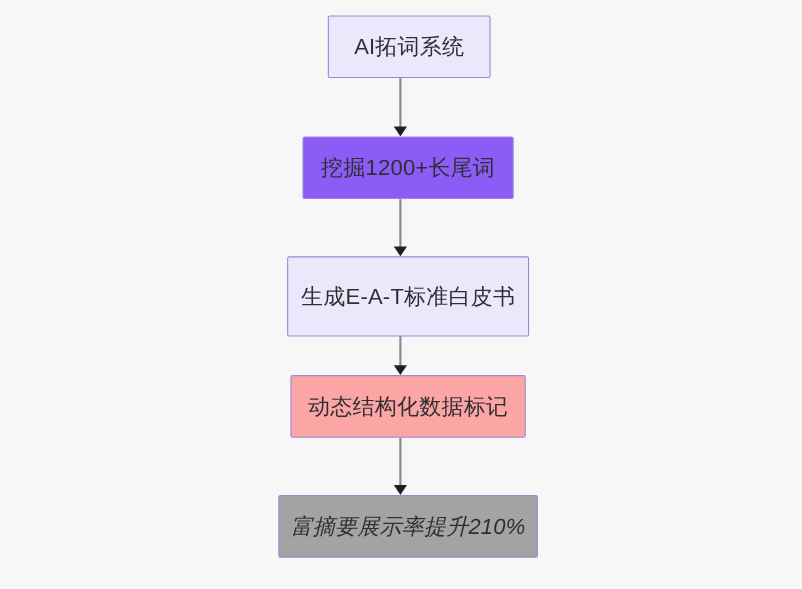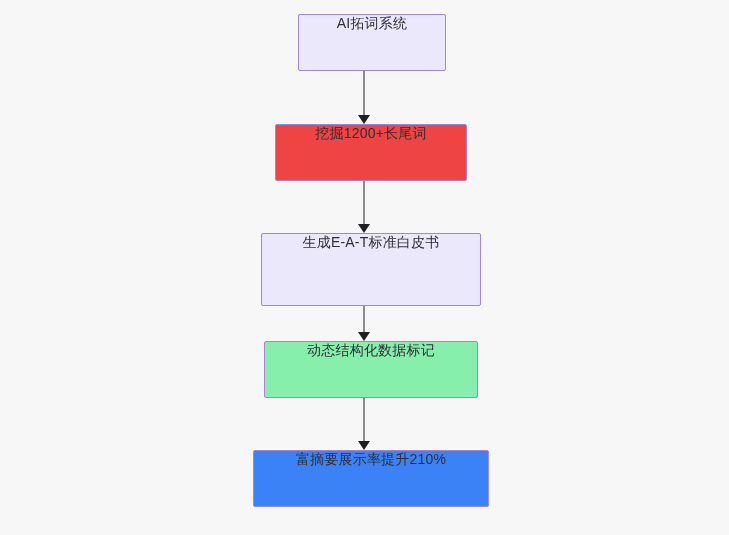--- a/index.html
+++ b/index.html
@@ -18,23 +18,24 @@
     width: 729px;
     height: 535px;
   }
   .node {
     position: absolute;
     box-sizing: border-box;
     background: #ebe8fc;
     border: 1.6px solid #9f86d8;
     border-radius: 2px;
     display: flex;
+    align-items: center;
     justify-content: center;
     color: #2f2f33;
-    font-size: 14px;
+    font-size: 20px;
     line-height: 1.2;
     letter-spacing: 0.2px;
     white-space: nowrap;
   }
   .node-label {
     display: block;
   }
   .connector {
     position: absolute;
     width: 14px;
@@ -75,26 +76,26 @@
     <div class="head" style="top: 42px; border-top-color: rgb(31, 31, 34);"></div>
   </div>
   <div class="connector" id="conn-3" style="left: 357px; top: 398px; height: 52px;">
     <div class="stem" style="height: 44px; background: rgb(136, 138, 141);"></div>
     <div class="head" style="top: 43px; border-top-color: rgb(31, 31, 34);"></div>
   </div>
 
   <div class="node" id="node-0" style="left: 298px; top: 14px; width: 148px; height: 57px; background: rgb(235, 232, 252); border-color: rgb(159, 134, 216); color: rgb(47, 47, 51);">
     <span class="node-label">AI拓词系统</span>
   </div>
-  <div class="node" id="node-1" style="left: 275px; top: 124px; width: 192px; height: 57px; background: #ef4444; border-color: rgb(159, 134, 216); color: rgb(47, 47, 51);">
+  <div class="node" id="node-1" style="left: 275px; top: 124px; width: 192px; height: 57px; background: #8b5cf6; border-color: rgb(159, 134, 216); color: rgb(47, 47, 51);">
     <span class="node-label">挖掘1200+长尾词</span>
   </div>
   <div class="node" id="node-2" style="left: 261px; top: 233px; width: 220px; height: 73px; background: rgb(235, 232, 252); border-color: rgb(159, 134, 216); color: rgb(47, 47, 51);">
     <span class="node-label">生成E-A-T标准白皮书</span>
   </div>
-  <div class="node" id="node-3" style="left: 264px; top: 341px; width: 214px; height: 57px; background: #86efac; border-color: rgb(159, 134, 216); color: rgb(47, 47, 51);">
+  <div class="node" id="node-3" style="left: 264px; top: 341px; width: 214px; height: 57px; background: #fca5a5; border-color: rgb(159, 134, 216); color: rgb(47, 47, 51);">
     <span class="node-label">动态结构化数据标记</span>
   </div>
-  <div class="node" id="node-4" style="left: 253px; top: 450px; width: 236px; height: 57px; background: #3b82f6; border-color: rgb(159, 134, 216); color: rgb(47, 47, 51);">
+  <div class="node" id="node-4" style="left: 253px; top: 450px; width: 236px; height: 57px; background: #a3a3a3; border-color: rgb(159, 134, 216); color: rgb(47, 47, 51); font-style: italic;">
     <span class="node-label">富摘要展示率提升210%</span>
   </div>
 
 </div>
 
 </body></html>

